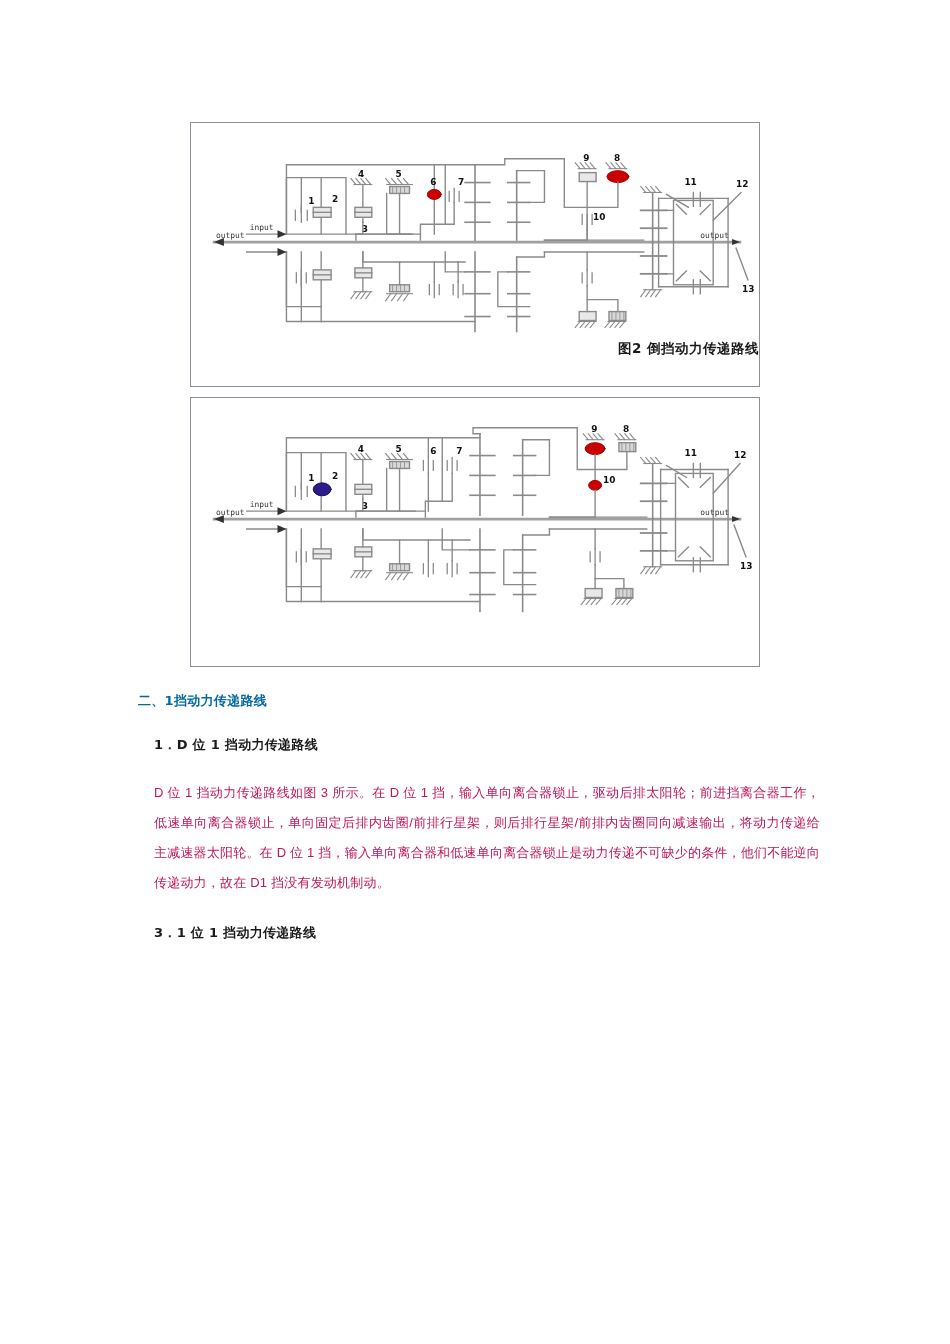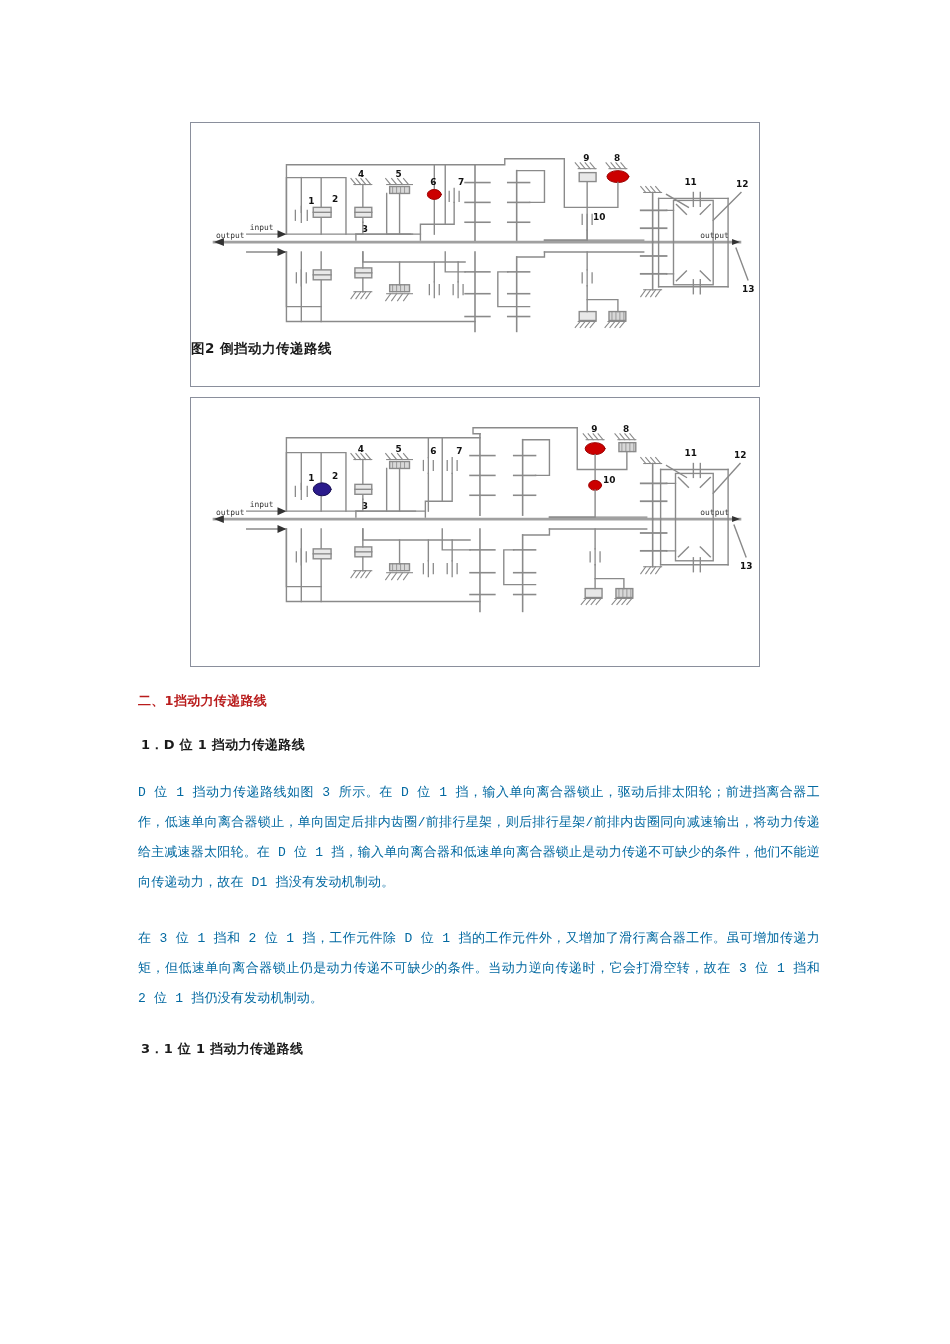--- a/index.html
+++ b/index.html
@@ -34,59 +34,59 @@
   }
   #figure-2 { top: 122px; height: 265px; }
   #figure-3 { top: 397px; height: 270px; }
 
   .figure-svg { display: block; width: 100%; }
 
   .figure-caption {
     position: absolute;
     left: 0;
     width: 100%;
-    text-align: left;
+    text-align: right;
     font-family: "DejaVu Sans", "Liberation Sans", sans-serif;
     font-weight: bold;
     font-size: 13.5px;
     color: #1a1a1a;
     letter-spacing: 0.5px;
   }
   #figure-2 .figure-caption { bottom: 28px; }
   #figure-3 .figure-caption { bottom: 30px; }
 
   
   .content {
     position: absolute;
     left: 138px;
     top: 692px;
     width: 682px;
   }
   h2.section-heading {
     font-family: "DejaVu Sans", "Liberation Sans", sans-serif;
     font-size: 13px;
     font-weight: bold;
-    color: #b91c1c;
+    color: #0369a1;
     margin: 0 0 10px 0;
     letter-spacing: 0.3px;
   }
   h3.sub-heading {
     font-family: "DejaVu Sans", "Liberation Sans", sans-serif;
     font-size: 13px;
     font-weight: bold;
     color: #1a1a1a;
-    margin: 26px 0 24px 3px;
+    margin: 26px 0 24px 16px;
     letter-spacing: 0.3px;
   }
   p.body-text {
-    font-family: Liberation Mono, monospace;
+    font-family: Liberation Sans, sans-serif;
     font-size: 13px;
     line-height: 30px;
-    color: #0369a1;
-    margin: 0 0 26px 0;
+    color: #be185d;
+    margin: 0 0 26px 16px;
     text-align: justify;
     letter-spacing: 0.2px;
   }
   p.body-text:last-child { margin-bottom: 0; }
 
   
   svg text.lbl {
     font-family: "DejaVu Sans", "Liberation Sans", sans-serif;
     font-size: 9px;
     font-weight: bold;
@@ -670,18 +670,17 @@
       <text class="io" x="512" y="118">output</text>
     </svg>
   </div>
 
   <div class="content">
     <h2 class="section-heading">二、1挡动力传递路线</h2>
 
     <h3 class="sub-heading">1．D 位 1 挡动力传递路线</h3>
     <p class="body-text">D 位 1 挡动力传递路线如图 3 所示。在 D 位 1 挡，输入单向离合器锁止，驱动后排太阳轮；前进挡离合器工作，低速单向离合器锁止，单向固定后排内齿圈/前排行星架，则后排行星架/前排内齿圈同向减速输出，将动力传递给主减速器太阳轮。在 D 位 1 挡，输入单向离合器和低速单向离合器锁止是动力传递不可缺少的条件，他们不能逆向传递动力，故在 D1 挡没有发动机制动。</p>
 
-    <p class="body-text">在 3 位 1 挡和 2 位 1 挡，工作元件除 D 位 1 挡的工作元件外，又增加了滑行离合器工作。虽可增加传递力矩，但低速单向离合器锁止仍是动力传递不可缺少的条件。当动力逆向传递时，它会打滑空转，故在 3 位 1 挡和 2 位 1 挡仍没有发动机制动。</p>
 
     <h3 class="sub-heading">3．1 位 1 挡动力传递路线</h3>
   </div>
 
 </div>
 
 </body></html>

